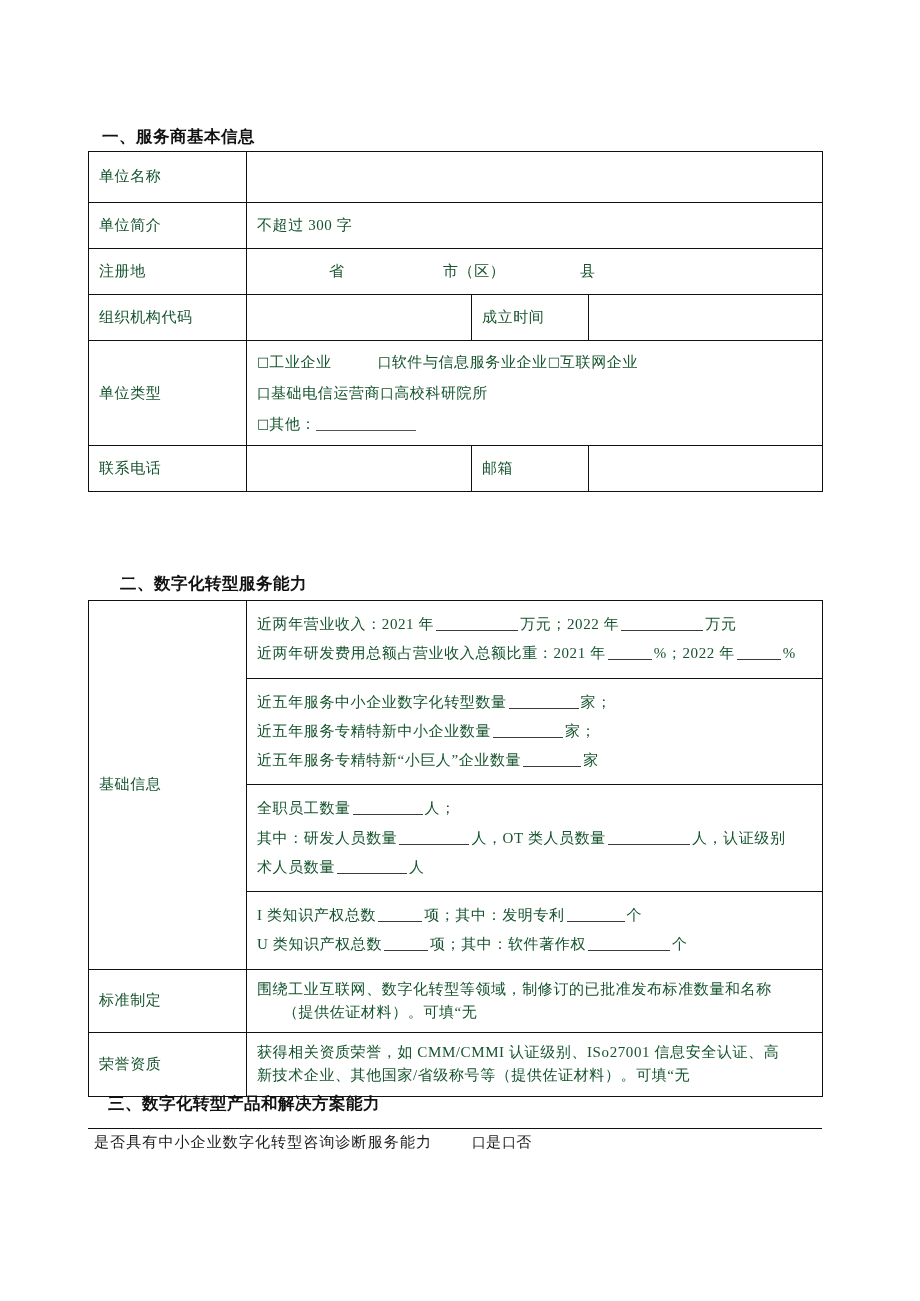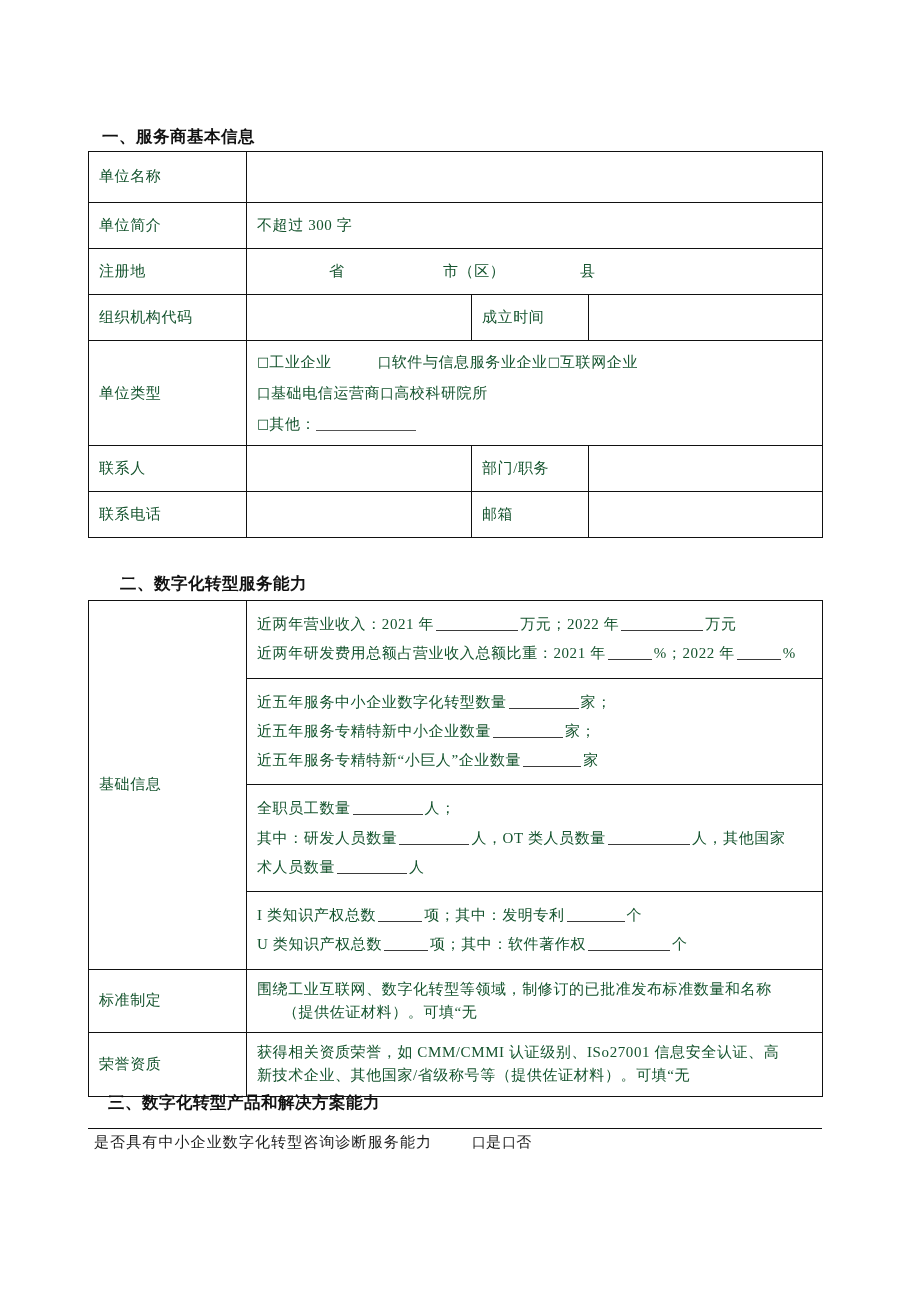--- a/index.html
+++ b/index.html
@@ -33,21 +33,21 @@
     font-family: "Liberation Sans", "DejaVu Sans", sans-serif;
     font-weight: bold;
     font-size: 16.5px;
     letter-spacing: 0.5px;
     color: #111;
     line-height: 1.25;
     white-space: nowrap;
   }
   .heading-1 { position: absolute; left: 14px; top: 126px; }
   .heading-2 { position: absolute; left: 32px; top: 573px; }
-  .heading-3 { position: absolute; left: 20px; top: 1093px; font-family: Liberation Serif, serif; }
+  .heading-3 { position: absolute; left: 20px; top: 1093px; }
 
   
   table.form {
     border-collapse: collapse;
     table-layout: fixed;
     width: 734px;
     position: absolute;
     left: 0;
   }
   table.form td {
@@ -207,26 +207,20 @@
               <span class="cbox-cjk">口</span><span>基础电信运营商</span><span class="cbox-cjk">口</span><span>高校科研院所</span>
             </span>
 
             <span class="cbline">
               <span class="cbox-big">□</span><span>其他：</span><span class="ul-blank w100"></span>
             </span>
 
           </td>
         </tr>
 
-        <tr>
-          <td class="lbl" style="height:45px">联系人</td>
-          <td class="blank"></td>
-          <td class="mid-lbl">部门/职务</td>
-          <td class="blank"></td>
-        </tr>
 
         <tr>
           <td class="lbl" style="height:45px">联系电话</td>
           <td class="blank"></td>
           <td class="mid-lbl">邮箱</td>
           <td class="blank"></td>
         </tr>
       </tbody>
     </table>
 
@@ -248,21 +242,21 @@
             </div>
 
             <div class="srow">
               <span class="ln"><span>近五年服务中小企业数字化转型数量</span><span class="u u-l"></span><span>家；</span></span>
               <span class="ln"><span>近五年服务专精特新中小企业数量</span><span class="u u-l"></span><span>家；</span></span>
               <span class="ln"><span>近五年服务专精特新“小巨人”企业数量</span><span class="u u-m"></span><span>家</span></span>
             </div>
 
             <div class="srow">
               <span class="ln"><span>全职员工数量</span><span class="u u-l"></span><span>人；</span></span>
-              <span class="ln"><span>其中：研发人员数量</span><span class="u u-l"></span><span>人，OT 类人员数量</span><span class="u u-xl"></span><span>人，其他国家</span></span>
+              <span class="ln"><span>其中：研发人员数量</span><span class="u u-l"></span><span>人，OT 类人员数量</span><span class="u u-xl"></span><span>人，认证级别</span></span>
               <span class="ln"><span>术人员数量</span><span class="u u-l"></span><span>人</span></span>
             </div>
 
             <div class="srow">
               <span class="ln"><span>I 类知识产权总数</span><span class="u u-s"></span><span>项；其中：发明专利</span><span class="u u-m"></span><span>个</span></span>
               <span class="ln"><span>U 类知识产权总数</span><span class="u u-s"></span><span>项；其中：软件著作权</span><span class="u u-xl"></span><span>个</span></span>
             </div>
 
           </td>
         </tr>

